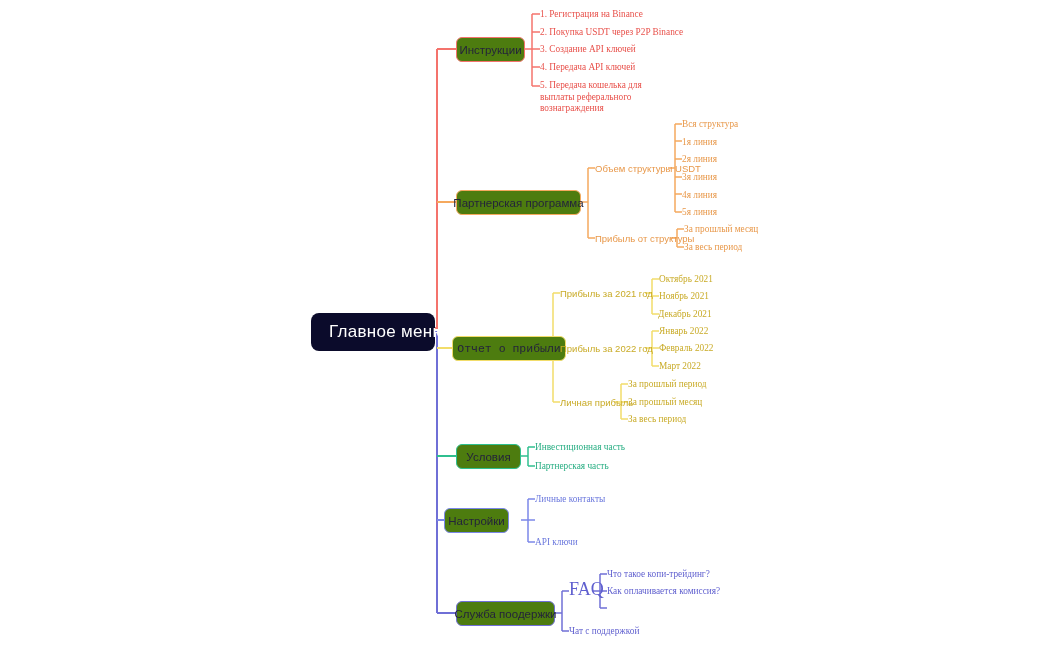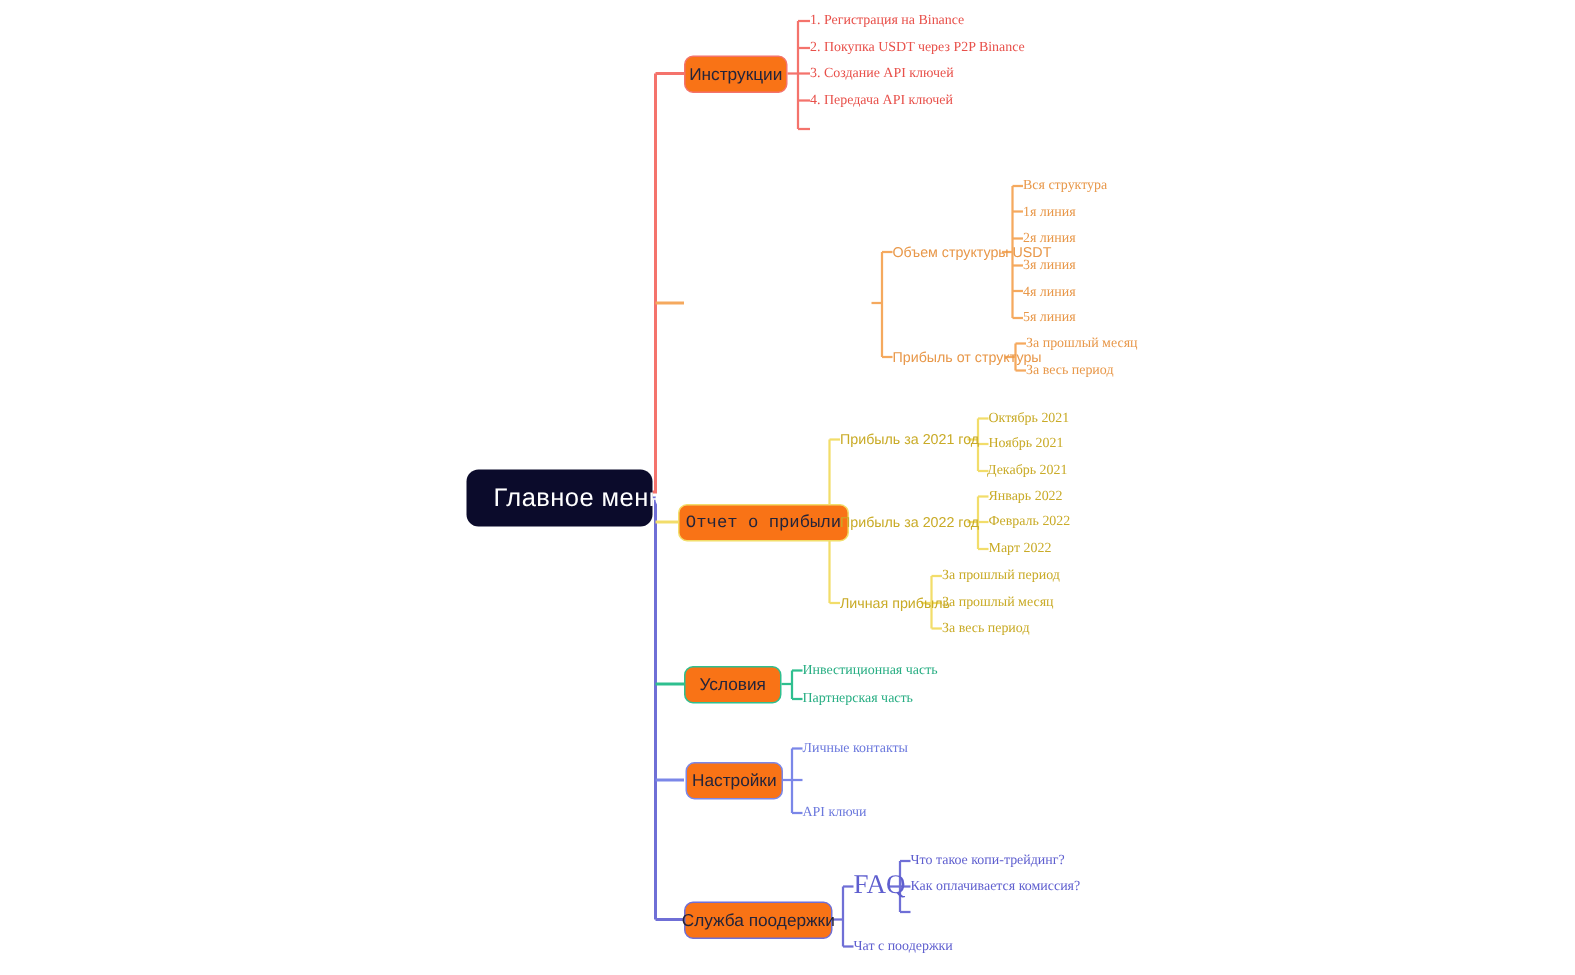--- a/index.html
+++ b/index.html
@@ -44,21 +44,21 @@
     letter-spacing: .3px;
     padding: 0 18px;
     left: 311px;
     top: 313px;
     width: 124px;
     height: 38px;
     justify-content: flex-start;
   }
   
   .l1-node {
-    background: #f97316;
+    background: #4d7c0f;
     border: 1.6px solid;
     border-radius: 6px;
     font-size: 11.5px;
     color: #24243a;
     height: 25px;
     padding: 0 9px;
   }
   .l1-red    { border-color: #f4736c; }
   .l1-orange { border-color: #f5a95e; }
   .l1-yellow { border-color: #f2dd6a; }
@@ -189,21 +189,25 @@
     <span>Главное меню</span>
   </div>
 
   <div class="node l1-node l1-red" style="left:456px; top:37px; width:69px;">
     <span>Инструкции</span>
   </div>
   <div class="leaf c-red" style="left:540px; top:9px;">1. Регистрация на Binance</div>
   <div class="leaf c-red" style="left:540px; top:27px;">2. Покупка USDT через P2P Binance</div>
   <div class="leaf c-red" style="left:540px; top:44px;">3. Создание API ключей</div>
   <div class="leaf c-red" style="left:540px; top:62px;">4. Передача API ключей</div>
-
+  <div class="leaf c-red wrap" style="left:540px; top:80px; width:118px;">5. Передача кошелька для выплаты реферального вознаграждения</div>
+
+  <div class="node l1-node l1-orange" style="left:456px; top:190px; width:125px;">
+    <span>Партнерская программа</span>
+  </div>
   <div class="l2-node c-orange" style="left:595px; top:163px;">Объем структуры USDT</div>
   <div class="leaf c-orange" style="left:682px; top:119px;">Вся структура</div>
   <div class="leaf c-orange" style="left:682px; top:137px;">1я линия</div>
   <div class="leaf c-orange" style="left:682px; top:154px;">2я линия</div>
   <div class="leaf c-orange" style="left:682px; top:172px;">3я линия</div>
   <div class="leaf c-orange" style="left:682px; top:190px;">4я линия</div>
   <div class="leaf c-orange" style="left:682px; top:207px;">5я линия</div>
 
   <div class="l2-node c-orange" style="left:595px; top:233px;">Прибыль от структуры</div>
   <div class="leaf c-orange" style="left:684px; top:224px;">За прошлый месяц</div>
@@ -226,27 +230,27 @@
   <div class="leaf c-yellow" style="left:628px; top:379px;">За прошлый период</div>
   <div class="leaf c-yellow" style="left:628px; top:397px;">За прошлый месяц</div>
   <div class="leaf c-yellow" style="left:628px; top:414px;">За весь период</div>
 
   <div class="node l1-node l1-green" style="left:456px; top:444px; width:65px;">
     <span>Условия</span>
   </div>
   <div class="leaf c-green" style="left:535px; top:442px;">Инвестиционная часть</div>
   <div class="leaf c-green" style="left:535px; top:461px;">Партнерская часть</div>
 
-  <div class="node l1-node l1-blue" style="left:457px; top:508px; width:65px;">
+  <div class="node l1-node l1-blue" style="left:444px; top:508px; width:65px;">
     <span>Настройки</span>
   </div>
   <div class="leaf c-blue" style="left:535px; top:494px;">Личные контакты</div>
   <div class="leaf c-blue" style="left:535px; top:537px;">API ключи</div>
 
   <div class="node l1-node l1-indigo" style="left:456px; top:601px; width:99px;">
     <span>Служба поодержки</span>
   </div>
   <div class="l2-node l2-faq c-indigo" style="left:569px; top:583px;">FAQ</div>
   <div class="leaf c-indigo" style="left:607px; top:569px;">Что такое копи-трейдинг?</div>
   <div class="leaf c-indigo" style="left:607px; top:586px;">Как оплачивается комиссия?</div>
-  <div class="leaf c-indigo" style="left:569px; top:626px;">Чат с поодержки</div>
+  <div class="leaf c-indigo" style="left:569px; top:626px;">Чат с поддержкой</div>
 
 </div>
 
 </body></html>

